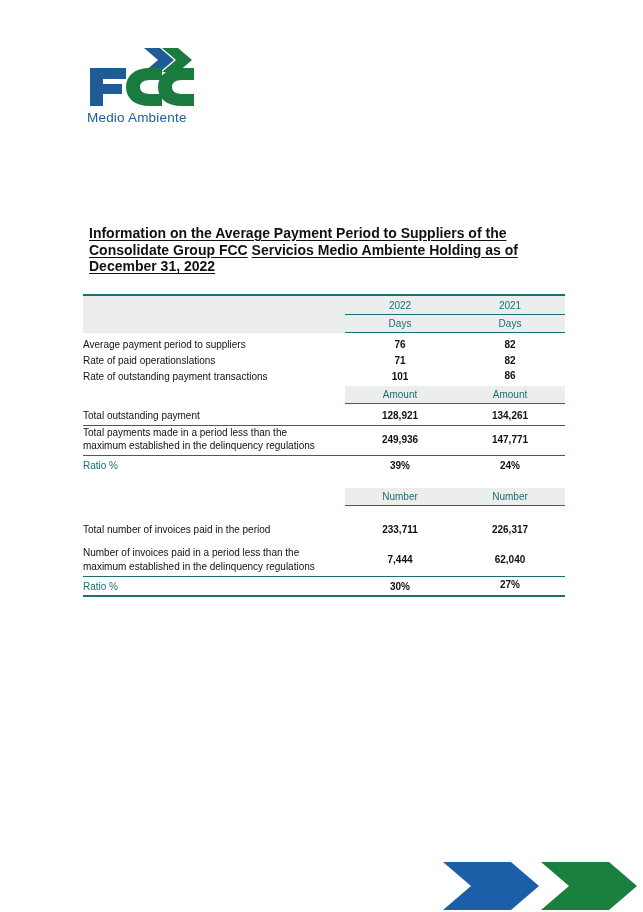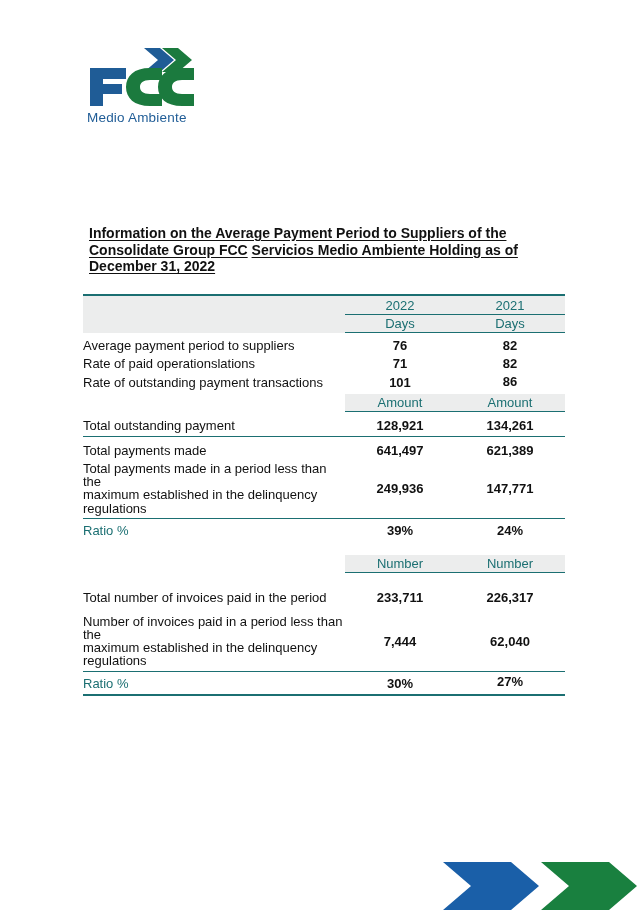--- a/index.html
+++ b/index.html
@@ -59,21 +59,21 @@
     position: absolute;
     left: 83px;
     top: 294px;
     width: 482px;
     border-collapse: collapse;
     table-layout: fixed;
   }
   #report-table td {
     padding: 0;
     vertical-align: middle;
-    font-size: 13px;
+    font-size: 10px;
   }
   col.c-label { width: 262px; }
   col.c-v1    { width: 110px; }
   col.c-v2    { width: 110px; }
 
   .lbl {
     padding-left: 3px;
     color: #111111;
     line-height: 13px;
   }
@@ -183,25 +183,20 @@
       <td class="hdr hdr-sub tl-thin-b">Amount</td>
       <td class="hdr hdr-sub tl-thin-b">Amount</td>
     </tr>
 
     <tr>
       <td class="lbl tl-thin-b" style="padding-top:6px;padding-bottom:3px">Total outstanding payment</td>
       <td class="val tl-thin-b" style="padding-top:6px;padding-bottom:3px">128,921</td>
       <td class="val tl-thin-b" style="padding-top:6px;padding-bottom:3px">134,261</td>
     </tr>
 
-    <tr>
-      <td class="lbl" style="padding-top:6px;padding-bottom:4px">Total payments made</td>
-      <td class="val" style="padding-top:6px;padding-bottom:4px">641,497</td>
-      <td class="val" style="padding-top:6px;padding-bottom:4px">621,389</td>
-    </tr>
 
     <tr>
       <td class="lbl two-line" style="padding-bottom:3px">
         <div>Total payments made in a period less than the</div>
         <div>maximum established in the delinquency regulations</div>
       </td>
       <td class="val" style="padding-bottom:3px">249,936</td>
       <td class="val" style="padding-bottom:3px">147,771</td>
     </tr>
 

